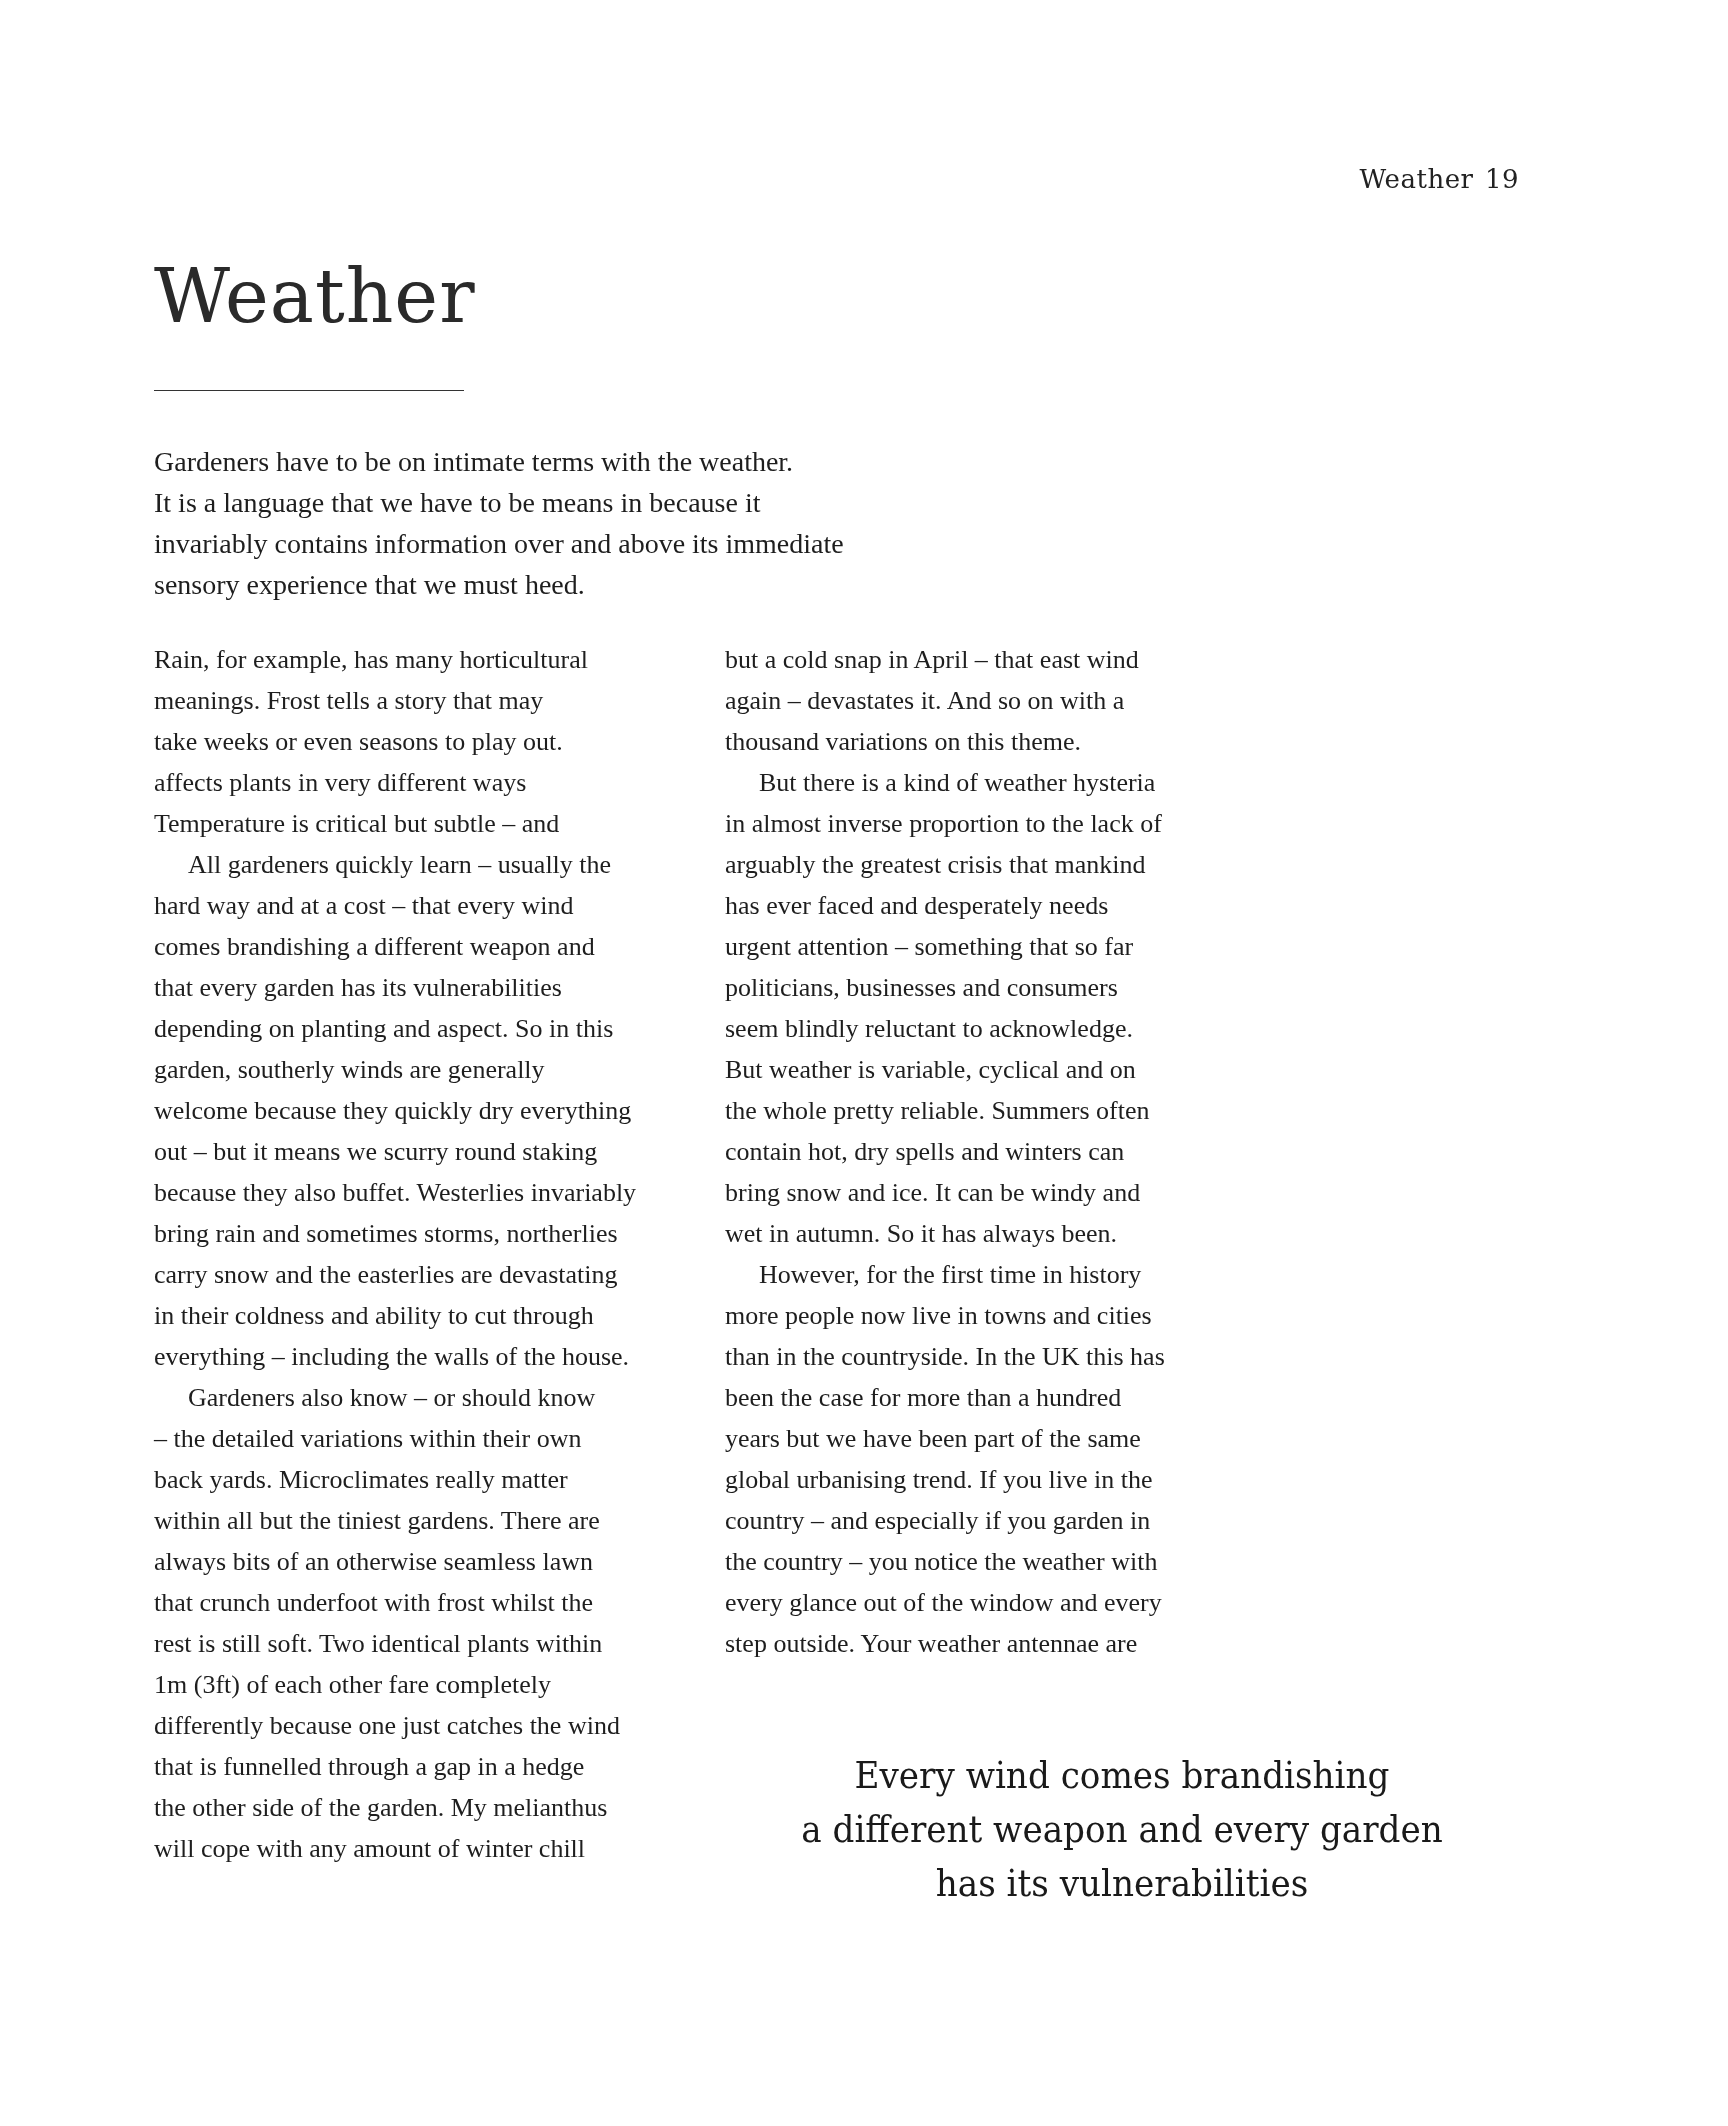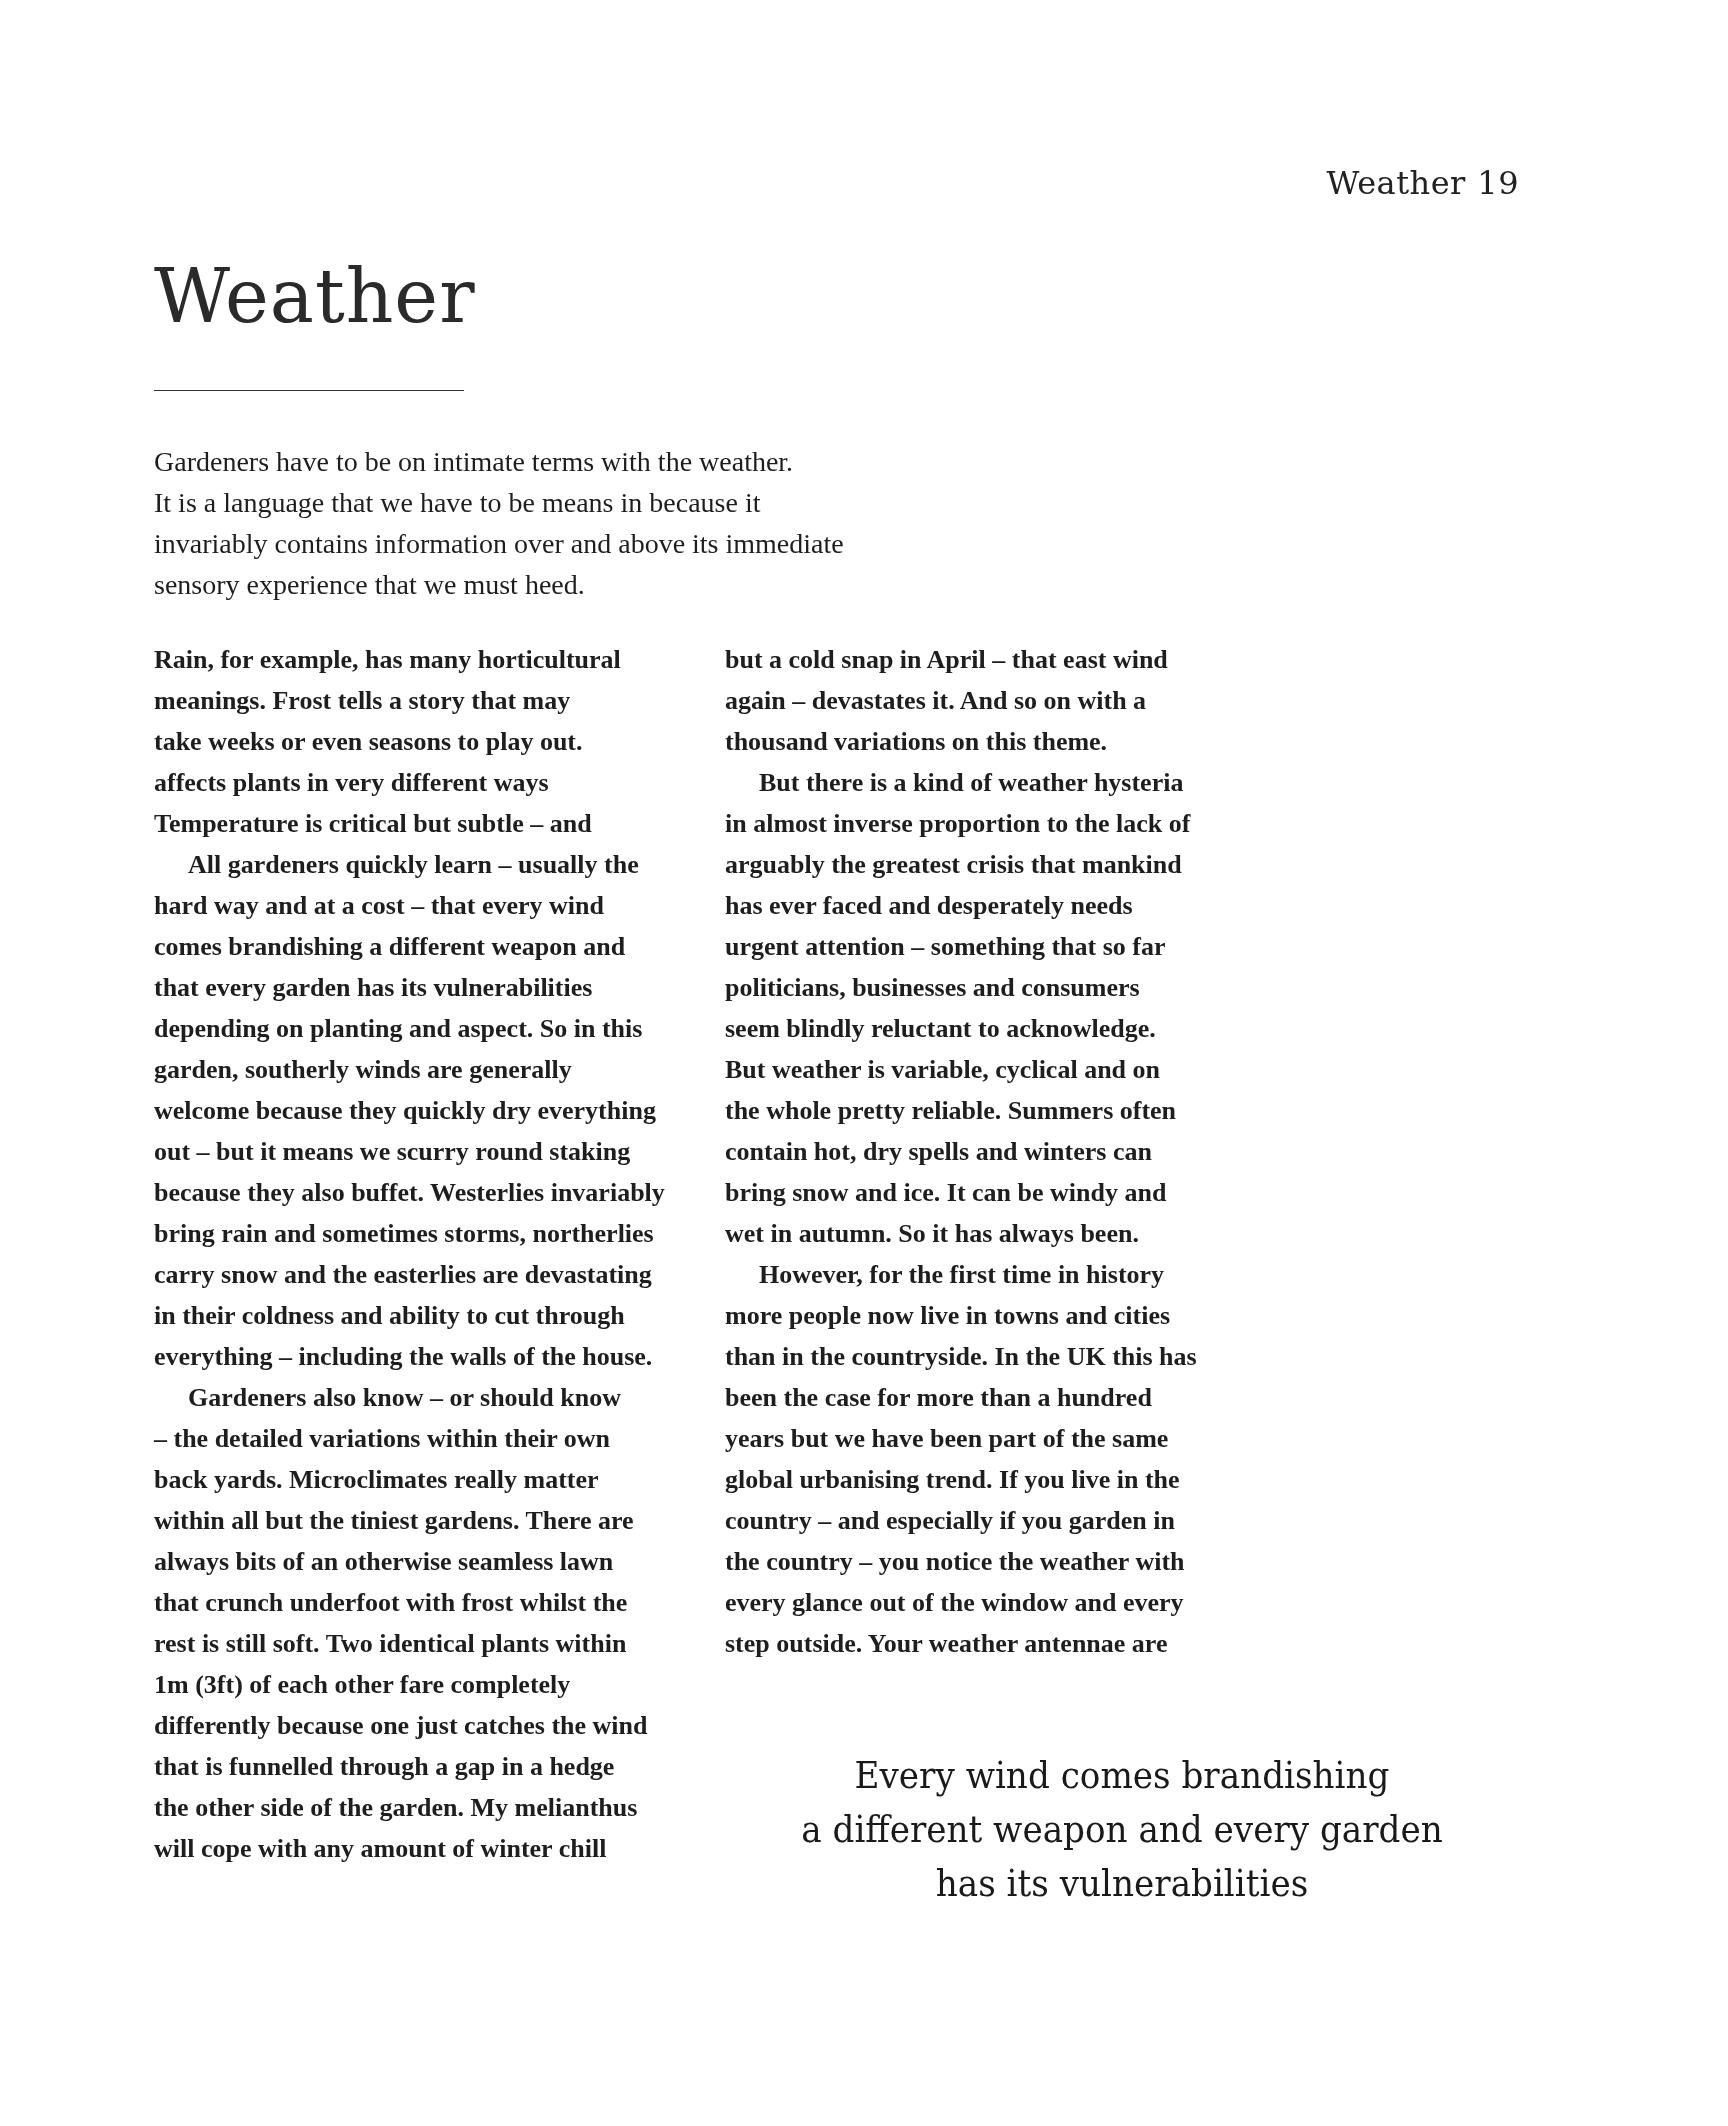--- a/index.html
+++ b/index.html
@@ -1,21 +1,21 @@
 <!DOCTYPE html>
 <html style="font-size:15px"><head>
   <meta charset="utf-8">
   <style>
     html, body { margin: 0; padding: 0; background: #ffffff; }
     body { width: 1728px; height: 2127px; position: relative; overflow: hidden; color: #1a1a1a; }
     .page { position: absolute; left: 0; top: 0; width: 1728px; height: 2127px; }
 
     .running-head {
       position: absolute; right: 209px; top: 164px;
-      font-family: "DejaVu Serif", serif; font-size: 32px; color: #222;
+      font-family: "DejaVu Serif", serif; font-size: 26px; color: #222;
       letter-spacing: 0.5px;
     }
     .running-head .pnum { margin-left: 11.4px; }
 
     .chapter-title {
       position: absolute; left: 154px; top: 259px;
       font-family: "DejaVu Serif", serif; font-size: 74px; font-weight: normal;
       color: #2a2a2a; letter-spacing: 1px; margin: 0; line-height: 1;
     }
     .title-rule {
@@ -30,21 +30,21 @@
     }
     .intro .ln { display: block; white-space: nowrap; }
 
     .col {
       position: absolute; top: 639px; width: 542px;
       font-family: "Liberation Serif", serif; font-size: 26px; line-height: 41px;
       color: #1e1e1e;
     }
     .col-left { left: 154px; }
     .col-right { left: 725px; }
-    .col .ln { display: block; white-space: nowrap; height: 41px; font-weight: bold; }
+    .col .ln { display: block; white-space: nowrap; height: 41px; }
     .col .ln.indent { padding-left: 34px; }
 
     .pull-quote {
       position: absolute; left: 732px; top: 1748px; width: 780px;
       font-family: "DejaVu Serif", serif; font-size: 38px; line-height: 54px;
       text-align: center; color: #1a1a1a; transform: scaleX(0.9); transform-origin: center top;
     }
     .pull-quote .ln { display: block; white-space: nowrap; }
   </style>
 </head>

